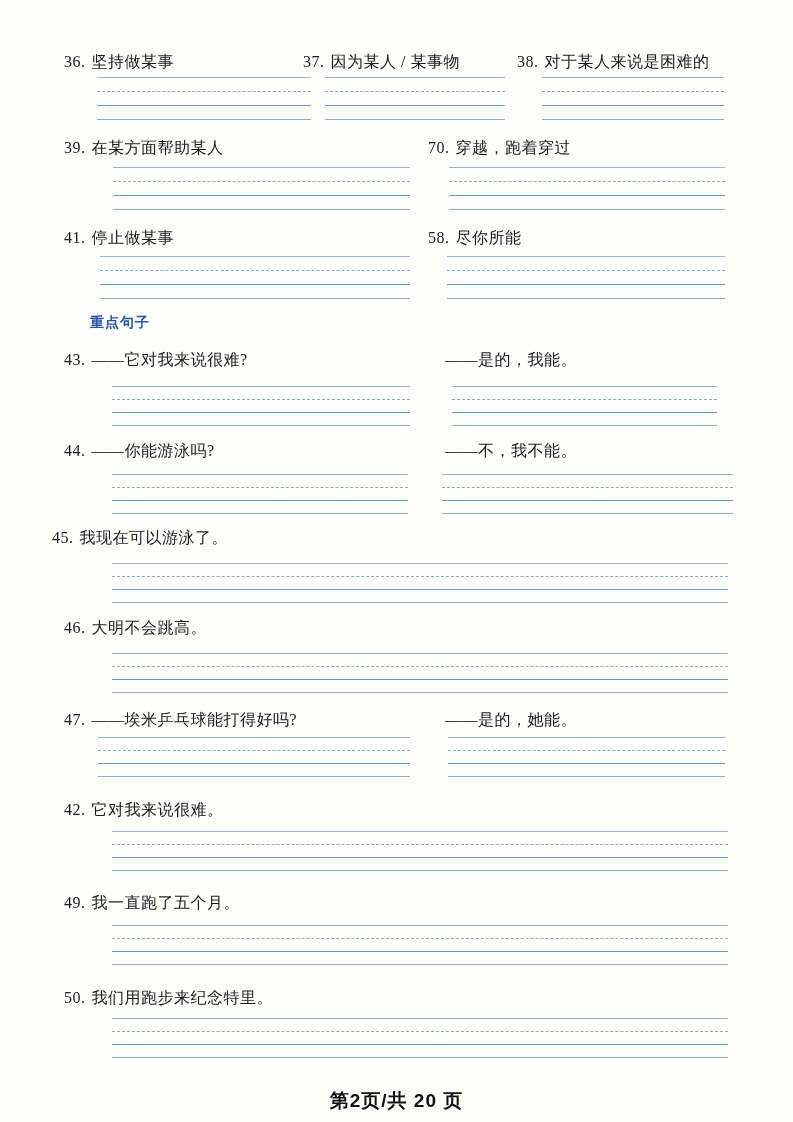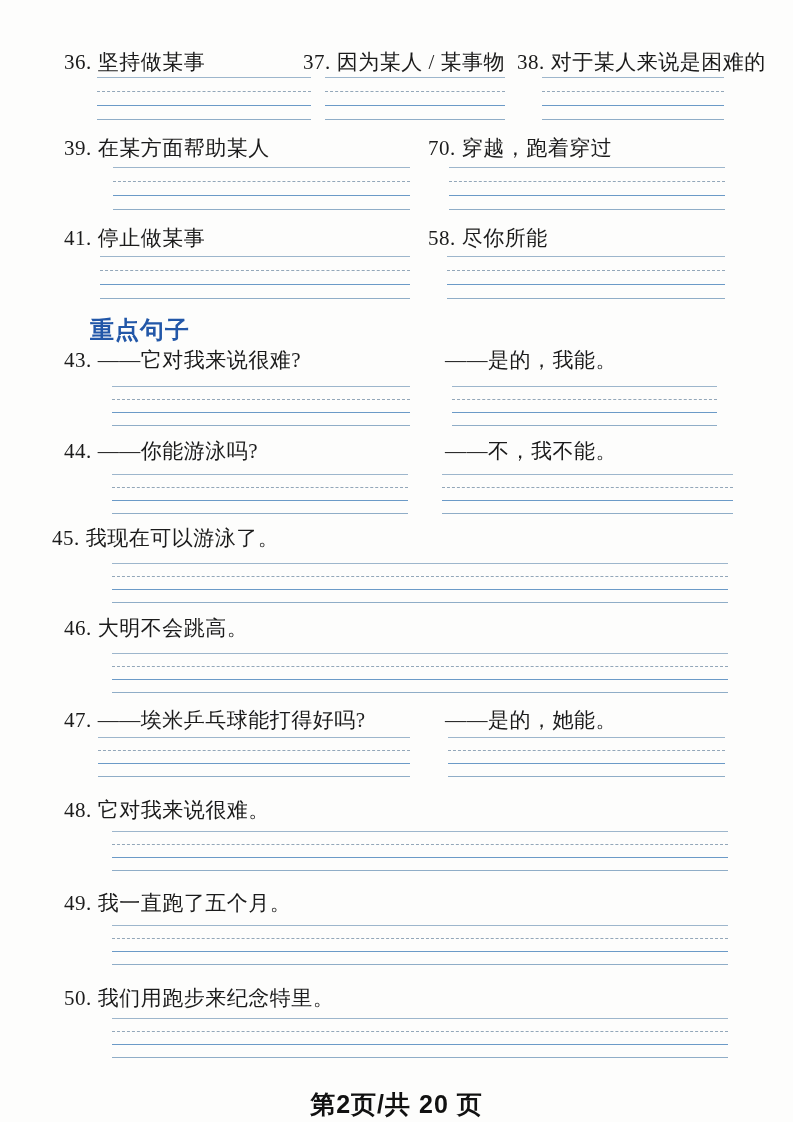--- a/index.html
+++ b/index.html
@@ -5,47 +5,47 @@
   html,body{margin:0;padding:0;}
   body{
     width:793px;height:1122px;position:relative;
     background:#fdfdfc;
     font-family:"Liberation Serif", serif;
     color:#1b1b1b;
     overflow:hidden;
   }
   .label{
     position:absolute;
-    font-size:21px;line-height:20px;
+    font-size:16px;line-height:20px;
     letter-spacing:0.5px;
     white-space:nowrap;
   }
   .label .num{margin-right:6px;}
   .section-title{
     position:absolute;
     font-family:"Liberation Sans", sans-serif;
-    font-weight:bold;font-size:24px;
+    font-weight:bold;font-size:14px;
     color:#2257a8;
     letter-spacing:1px;
   }
   
   .wl{position:absolute;height:42px;}
   .wl i{position:absolute;left:0;right:0;height:0;display:block;}
   .wl i:nth-child(1){top:0;border-top:1.2px solid #9db6cc;}
   .wl i:nth-child(2){top:13px;border-top:1.2px dashed #93a7b9;}
   .wl i:nth-child(3){top:26px;border-top:1.7px solid #6b9ac7;}
   .wl i:nth-child(4){top:39px;border-top:1.2px solid #8fadc7;}
   .g14 i:nth-child(2){top:14px;}
   .g14 i:nth-child(3){top:28px;}
   .g14 i:nth-child(4){top:42px;}
   .footer{
     position:absolute;left:0;right:0;top:1088px;
     text-align:center;
     font-family:"Liberation Sans", sans-serif;
-    font-weight:bold;font-size:25px;color:#111;
+    font-weight:bold;font-size:19px;color:#111;
     letter-spacing:1px;
   }
 </style>
 </head>
 <body>
 
 <div class="label" style="left:64px;top:52px"><span class="num">36.</span><span>坚持做某事</span></div>
 <div class="label" style="left:303px;top:52px"><span class="num">37.</span><span>因为某人 / 某事物</span></div>
 <div class="label" style="left:517px;top:52px"><span class="num">38.</span><span>对于某人来说是困难的</span></div>
 <div class="wl g14" style="left:97px;top:77px;width:214px">
@@ -153,21 +153,21 @@
     <i></i>
     <i></i>
   </div>
 <div class="wl" style="left:448px;top:737px;width:277px">
     <i></i>
     <i></i>
     <i></i>
     <i></i>
   </div>
 
-<div class="label" style="left:64px;top:800px"><span class="num">48.</span><span>它对我来说很难。</span></div>
+<div class="label" style="left:64px;top:800px"><span class="num">42.</span><span>它对我来说很难。</span></div>
 <div class="wl" style="left:112px;top:831px;width:616px">
     <i></i>
     <i></i>
     <i></i>
     <i></i>
   </div>
 
 <div class="label" style="left:64px;top:893px"><span class="num">49.</span><span>我一直跑了五个月。</span></div>
 <div class="wl" style="left:112px;top:925px;width:616px">
     <i></i>

